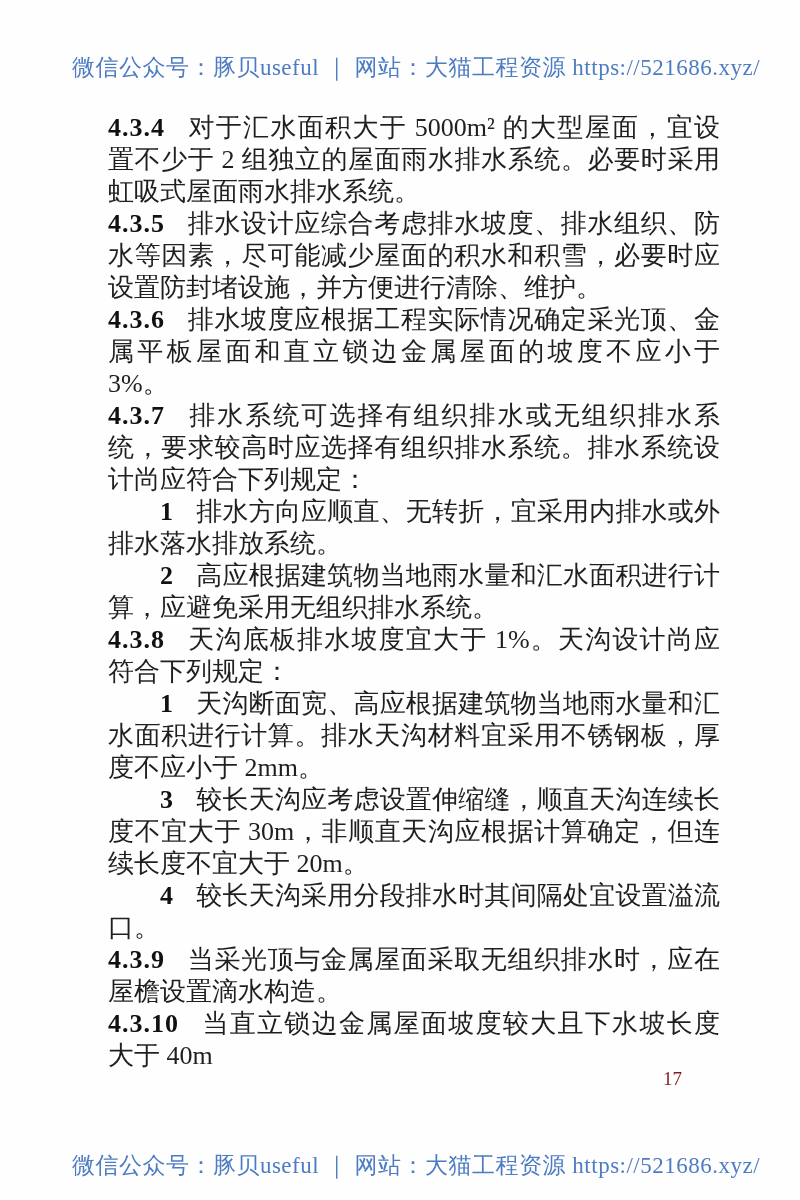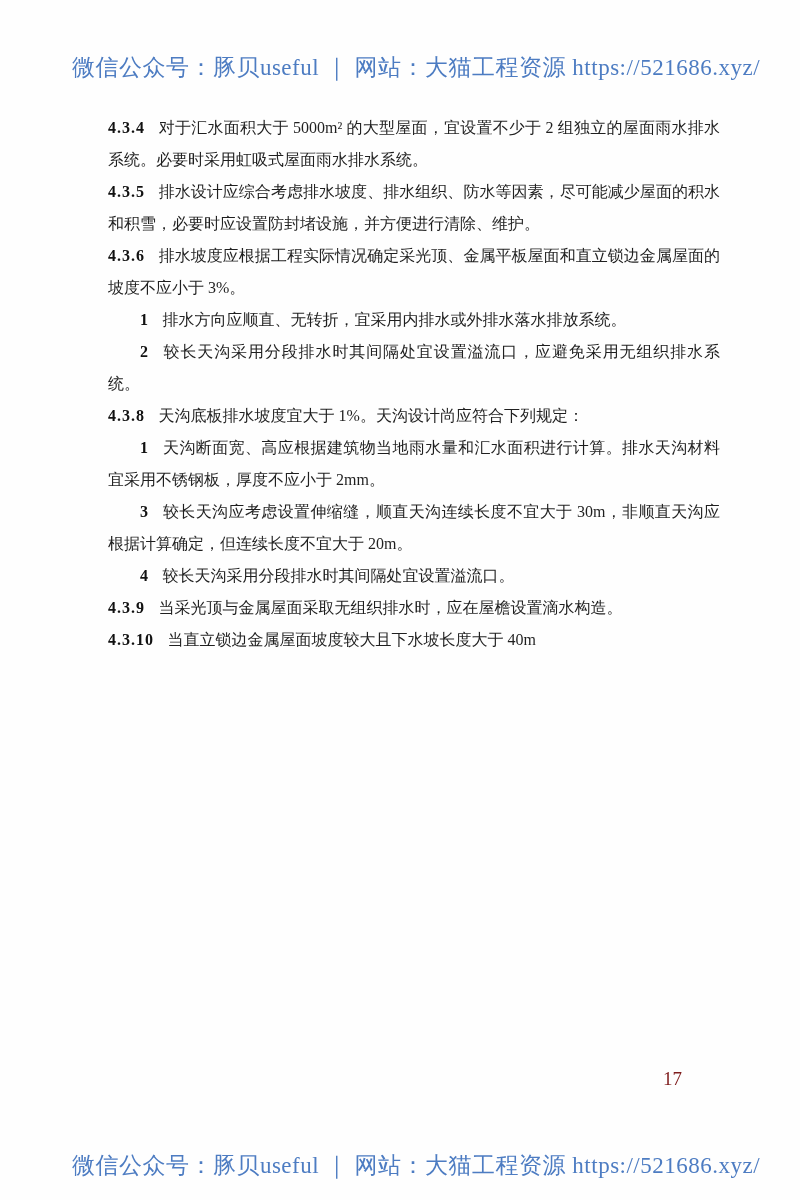--- a/index.html
+++ b/index.html
@@ -26,21 +26,21 @@
     white-space: nowrap;
     margin-top: 26px;
   }
   .watermark.top { top: 26px; }
   .watermark.bottom { top: 1124px; }
   .doc-body {
     position: absolute;
     left: 108px;
     top: 112px;
     width: 612px;
-    font-size: 16px;
+    font-size: 26px;
     line-height: 32px;
     color: #1f1f1f;
     text-align: justify;
   }
   .doc-body p.clause {
     margin: 0;
     padding: 0;
   }
   .doc-body p.clause.sub {
     text-indent: 2em;
@@ -64,22 +64,23 @@
 <body>
 
 <div class="page">
 
   <div class="watermark top" style="color: rgb(77, 124, 194);">微信公众号：豚贝useful ｜ 网站：大猫工程资源 https://521686.xyz/</div>
 
   <div class="doc-body">
       <p class="clause"><b class="num">4.3.4</b><span>对于汇水面积大于 5000m² 的大型屋面，宜设置不少于 2 组独立的屋面雨水排水系统。必要时采用虹吸式屋面雨水排水系统。</span></p>
       <p class="clause"><b class="num">4.3.5</b><span>排水设计应综合考虑排水坡度、排水组织、防水等因素，尽可能减少屋面的积水和积雪，必要时应设置防封堵设施，并方便进行清除、维护。</span></p>
       <p class="clause"><b class="num">4.3.6</b><span>排水坡度应根据工程实际情况确定采光顶、金属平板屋面和直立锁边金属屋面的坡度不应小于 3%。</span></p>
+      <p class="clause"><b class="num">4.3.7</b><span>排水系统可选择有组织排水或无组织排水系统，要求较高时应选择有组织排水系统。排水系统设计尚应符合下列规定：</span></p>
       <p class="clause sub"><b class="num">1</b><span>排水方向应顺直、无转折，宜采用内排水或外排水落水排放系统。</span></p>
-      <p class="clause sub"><b class="num">2</b><span>较长天沟采用分段排水时其间隔处宜设置溢流口，应避免采用无组织排水系统。</span></p>
+      <p class="clause sub"><b class="num">2</b><span>高应根据建筑物当地雨水量和汇水面积进行计算，应避免采用无组织排水系统。</span></p>
       <p class="clause"><b class="num">4.3.8</b><span>天沟底板排水坡度宜大于 1%。天沟设计尚应符合下列规定：</span></p>
       <p class="clause sub"><b class="num">1</b><span>天沟断面宽、高应根据建筑物当地雨水量和汇水面积进行计算。排水天沟材料宜采用不锈钢板，厚度不应小于 2mm。</span></p>
       <p class="clause sub"><b class="num">3</b><span>较长天沟应考虑设置伸缩缝，顺直天沟连续长度不宜大于 30m，非顺直天沟应根据计算确定，但连续长度不宜大于 20m。</span></p>
       <p class="clause sub"><b class="num">4</b><span>较长天沟采用分段排水时其间隔处宜设置溢流口。</span></p>
       <p class="clause"><b class="num">4.3.9</b><span>当采光顶与金属屋面采取无组织排水时，应在屋檐设置滴水构造。</span></p>
       <p class="clause"><b class="num">4.3.10</b><span>当直立锁边金属屋面坡度较大且下水坡长度大于 40m</span></p>
     </div>
 
   <div class="page-number">17</div>
 

